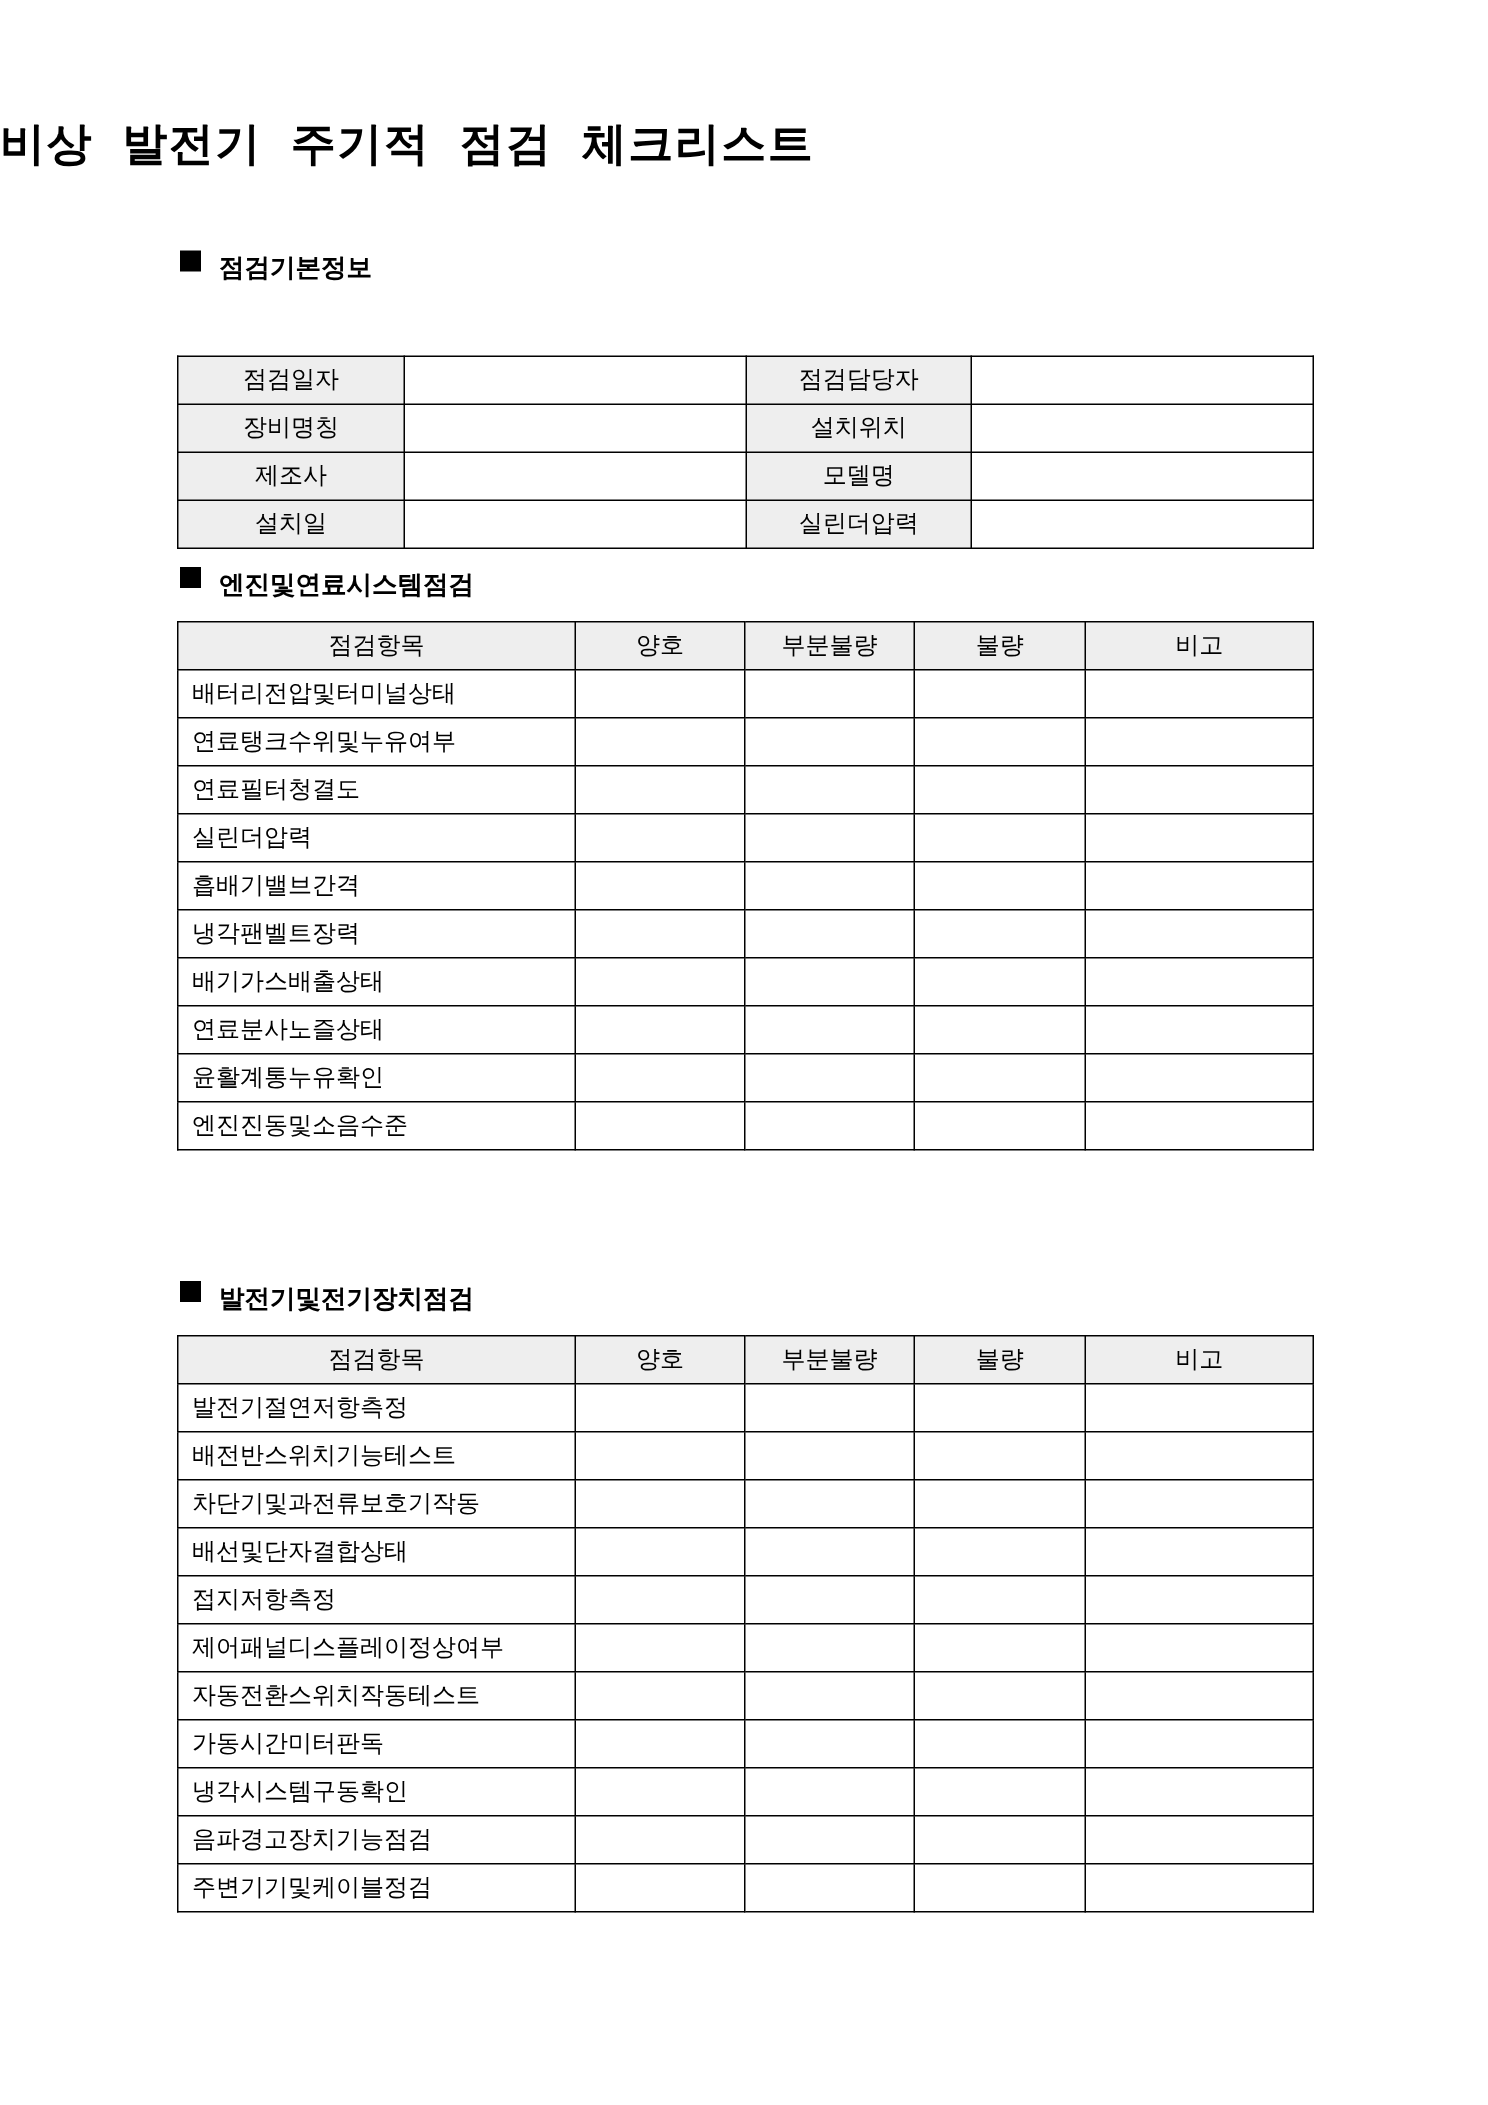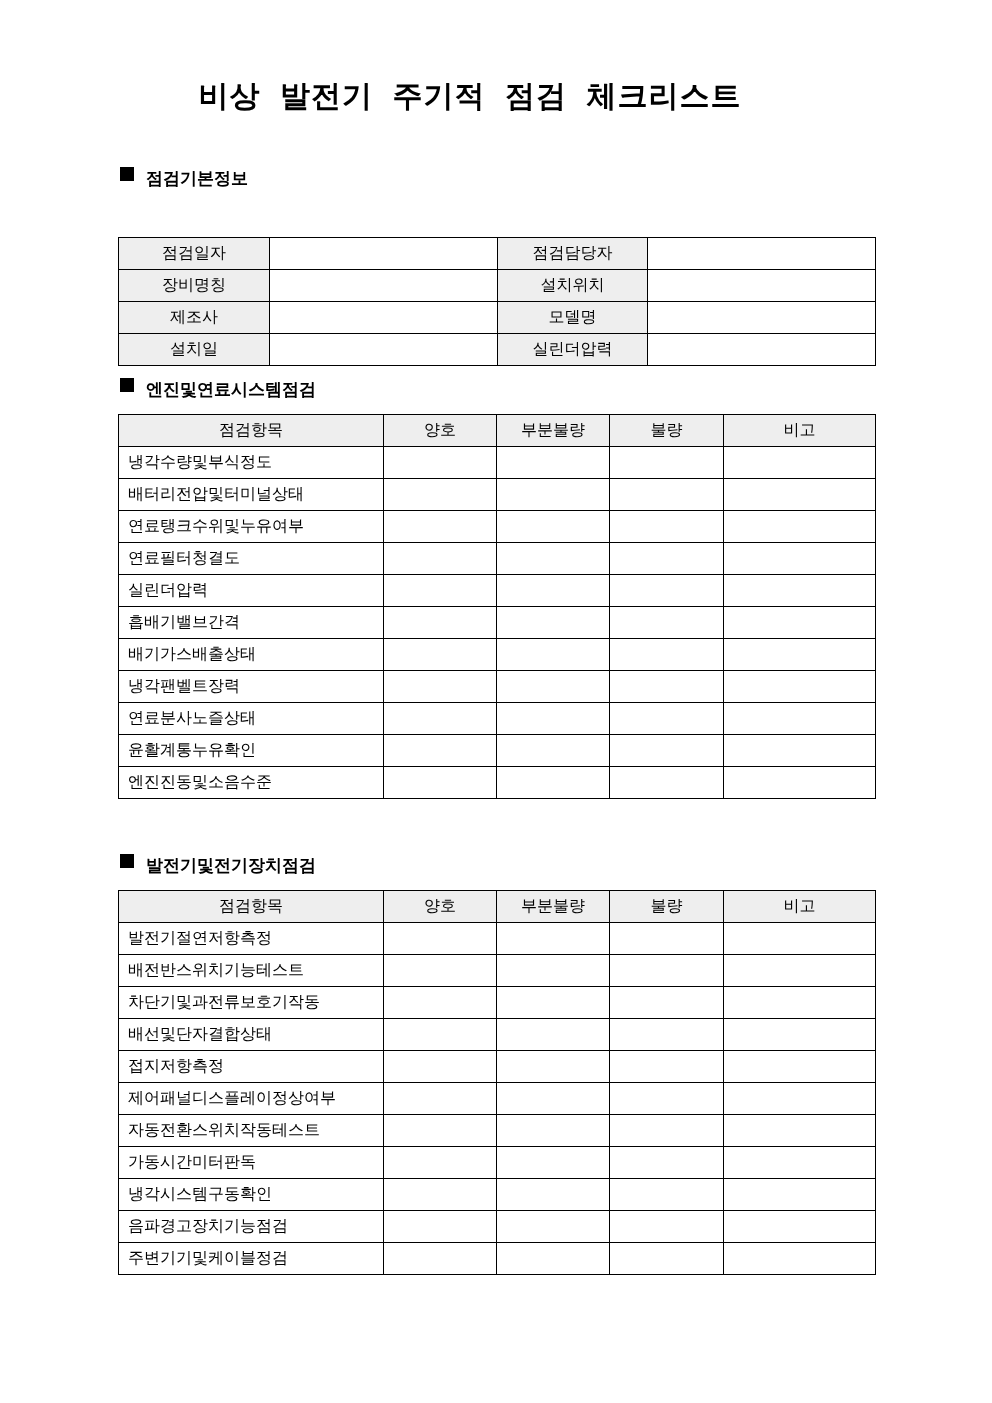--- a/index.html
+++ b/index.html
@@ -1,21 +1,21 @@
 <!DOCTYPE html>
 <html><head>
   <meta charset="utf-8">
   <style>
     html, body { margin: 0; padding: 0; background: #ffffff; }
     body {
       width: 992px; height: 1403px; position: relative; overflow: hidden;
       font-family: "DejaVu Sans", "Liberation Sans", sans-serif; color: #000;
     }
     .title {
-      position: absolute; left: 0; top: 76px; width: 940px; text-align: center;
+      position: absolute; left: 0; top: 76px; width: 940px; 
       font-size: 30px; font-weight: bold; letter-spacing: 1px; word-spacing: 8px;
     }
     .section-heading {
       position: absolute; left: 120px; font-size: 17px; font-weight: bold;
       display: flex; 
     }
     .section-heading .sq {
       display: inline-block; width: 14px; height: 14px; background: #000; margin-right: 12px;
     }
     table {
@@ -95,27 +95,20 @@
       <tr id="engine-head">
         <th>점검항목</th>
         <th>양호</th>
         <th>부분불량</th>
         <th>불량</th>
         <th>비고</th>
       </tr>
     </thead>
   <tbody id="engine-body">
       <tr>
-        <td class="item">냉각수량및부식정도</td>
-        <td class="value-cell"></td>
-        <td class="value-cell"></td>
-        <td class="value-cell"></td>
-        <td class="value-cell"></td>
-      </tr>
-      <tr>
         <td class="item">배터리전압및터미널상태</td>
         <td class="value-cell"></td>
         <td class="value-cell"></td>
         <td class="value-cell"></td>
         <td class="value-cell"></td>
       </tr>
       <tr>
         <td class="item">연료탱크수위및누유여부</td>
         <td class="value-cell"></td>
         <td class="value-cell"></td>
@@ -137,28 +130,28 @@
         <td class="value-cell"></td>
       </tr>
       <tr>
         <td class="item">흡배기밸브간격</td>
         <td class="value-cell"></td>
         <td class="value-cell"></td>
         <td class="value-cell"></td>
         <td class="value-cell"></td>
       </tr>
       <tr>
+        <td class="item">냉각팬벨트장력</td>
+        <td class="value-cell"></td>
+        <td class="value-cell"></td>
+        <td class="value-cell"></td>
+        <td class="value-cell"></td>
+      </tr>
+      <tr>
         <td class="item">배기가스배출상태</td>
-        <td class="value-cell"></td>
-        <td class="value-cell"></td>
-        <td class="value-cell"></td>
-        <td class="value-cell"></td>
-      </tr>
-      <tr>
-        <td class="item">냉각팬벨트장력</td>
         <td class="value-cell"></td>
         <td class="value-cell"></td>
         <td class="value-cell"></td>
         <td class="value-cell"></td>
       </tr>
       <tr>
         <td class="item">연료분사노즐상태</td>
         <td class="value-cell"></td>
         <td class="value-cell"></td>
         <td class="value-cell"></td>

